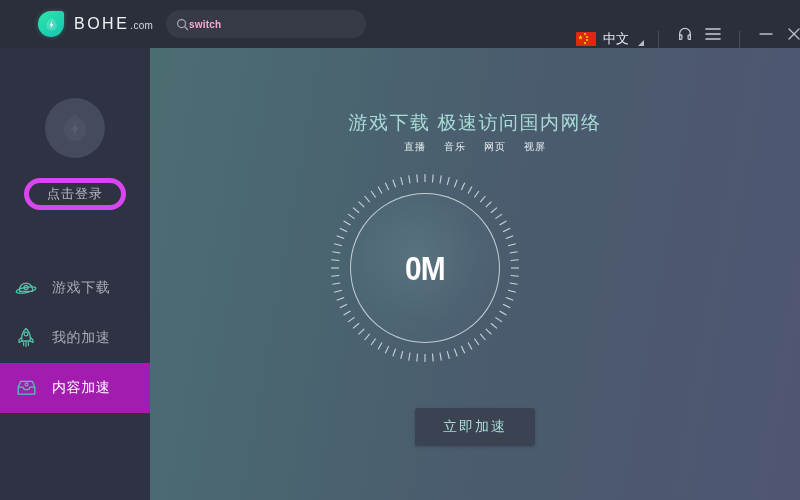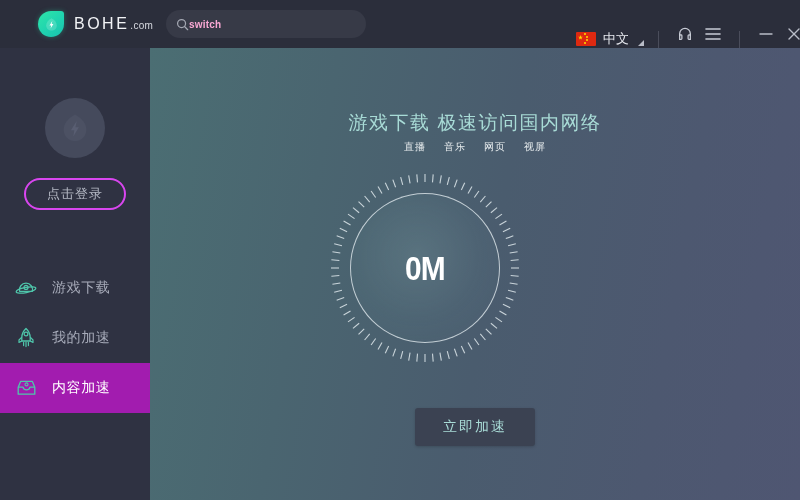--- a/index.html
+++ b/index.html
@@ -150,21 +150,21 @@
     background: #454a5c;
     display: flex;
     align-items: center;
     justify-content: center;
   }
   .avatar svg { display: block; opacity: .55; }
   .login-btn {
     position: absolute;
     left: 24px; top: 130px;
     width: 102px; height: 32px;
-    border: 2px solid #d946ef;
+    border: 5px solid #d946ef;
     border-radius: 16px;
     color: #b6bac6;
     font-size: 13px;
     display: flex;
     align-items: center;
     justify-content: center;
     letter-spacing: 1px;
     box-sizing: border-box;
     background: transparent;
   }

